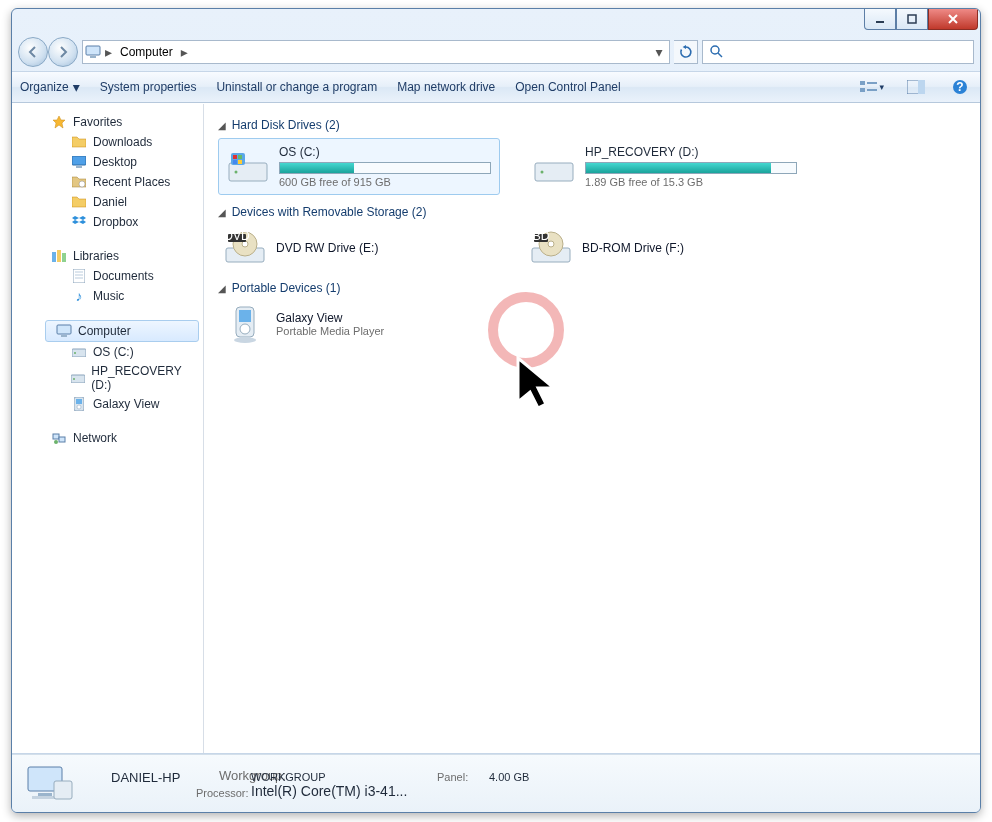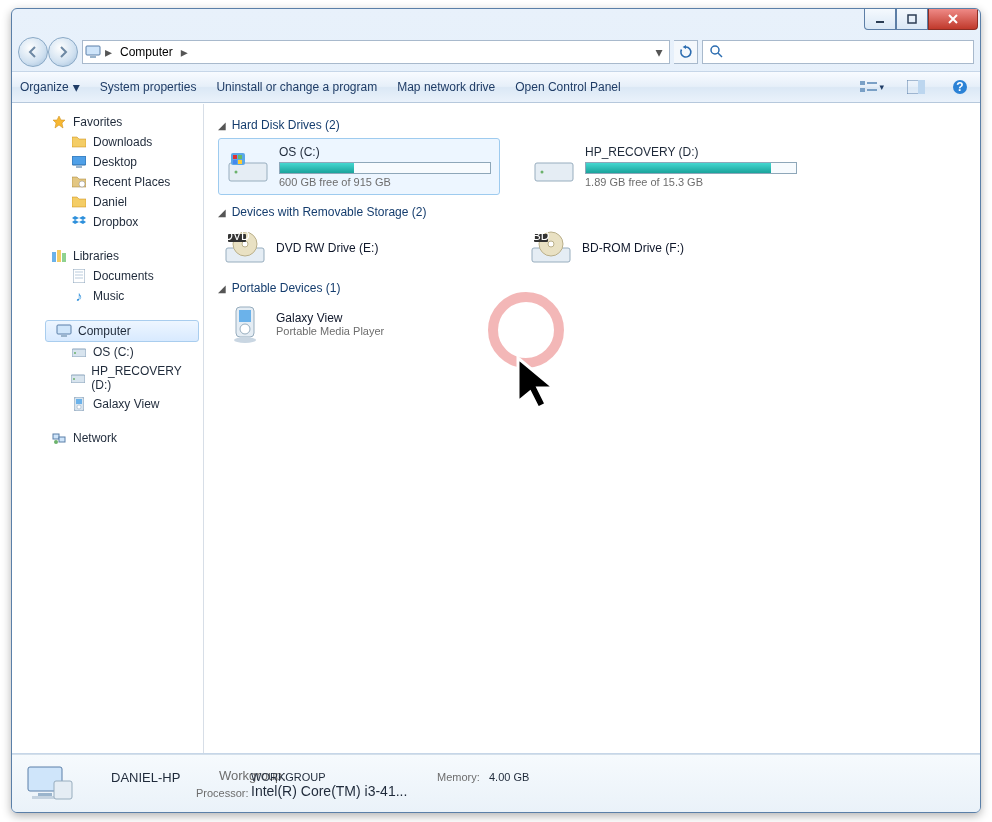--- a/index.html
+++ b/index.html
@@ -493,15 +493,15 @@
   </div>
 
 </div>
 
 <div style="position:absolute; left:11px; top:8px; width:970px; height:805px; pointer-events:none;">
   <div style="position:absolute; left:100px; bottom:28px; color:#1f2a3a; font-size:13px;">DANIEL-HP</div>
   <div style="position:absolute; left:176px; bottom:30px; color:#6d6d6d; font-size:13px;margin-left:32px;">Workgroup:</div>
   <div style="position:absolute; left:240px; bottom:30px; color:#1f2a3a; font-size:11px;">WORKGROUP</div>
   <div style="position:absolute; left:185px; bottom:14px; color:#6d6d6d; font-size:11px;">Processor:</div>
   <div style="position:absolute; left:240px; bottom:14px; color:#1f2a3a; font-size:14px;text-align:center;">Intel(R) Core(TM) i3-41...</div>
-  <div style="position:absolute; left:426px; bottom:30px; color:#6d6d6d; font-size:11px;">Memory:</div>
+  <div style="position:absolute; left:426px; bottom:30px; color:#6d6d6d; font-size:11px;">Panel:</div>
   <div style="position:absolute; left:478px; bottom:30px; color:#1f2a3a; font-size:11px;">4.00 GB</div>
 </div>
 
 </body></html>

